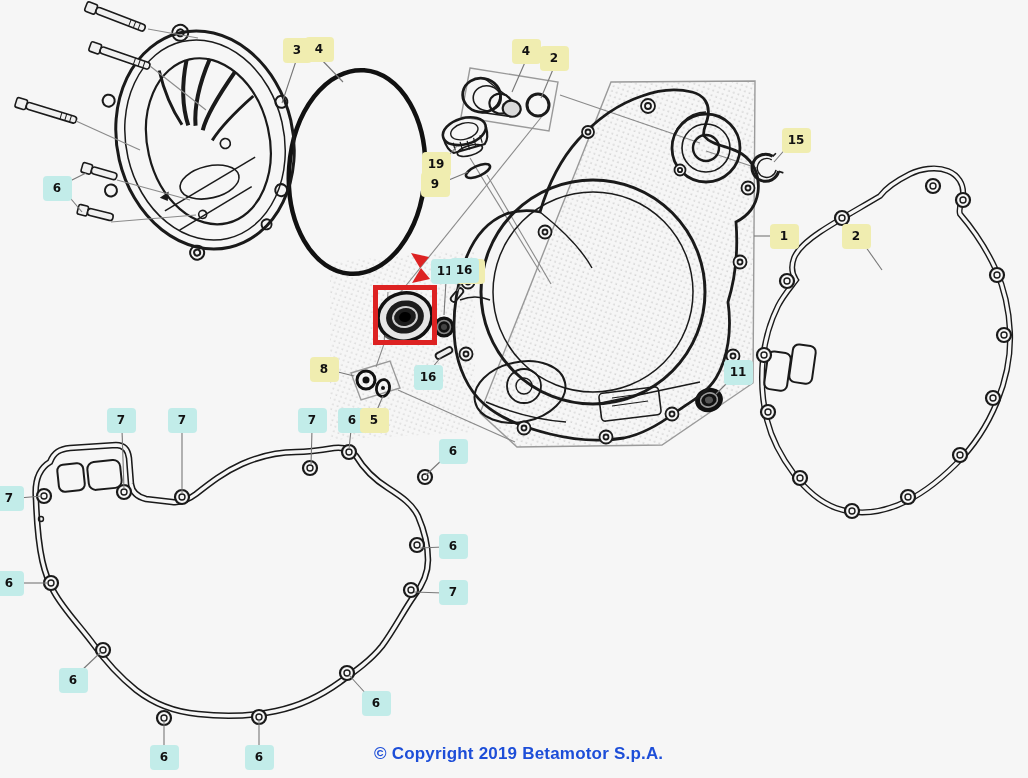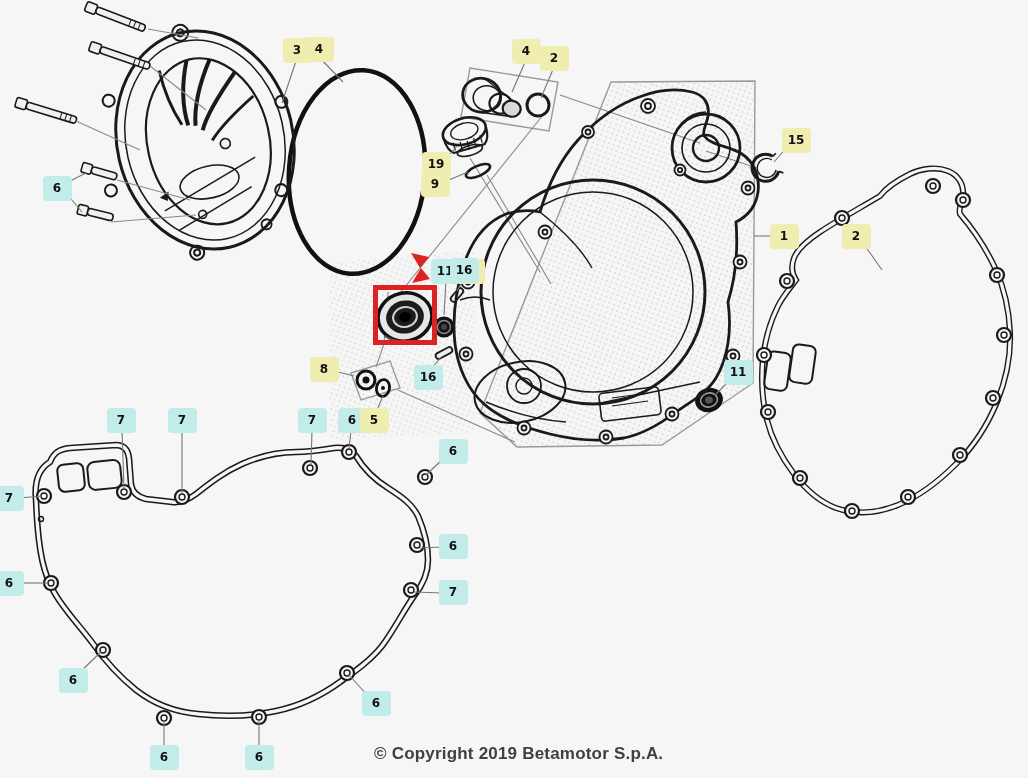--- a/index.html
+++ b/index.html
@@ -9,21 +9,21 @@
   .callout{position:absolute;width:22px;height:22px;margin:-11px 0 0 -11px;border-radius:50%;
            background:#fff;border:2px solid #2b2b2b;box-sizing:border-box;display:flex;
            align-items:center;justify-content:center;
            font:bold 12px/1 "DejaVu Sans",sans-serif;color:#111;cursor:pointer;z-index:6;}
   .callout::before{content:"";position:absolute;left:-5px;top:-3px;width:29px;height:25px;
            border-radius:4px;z-index:-1;}
   .callout.yellow::before{background:#f0edb0;}
   .callout.cyan::before{background:#c2ece9;}
   .highlight{position:absolute;border:5px solid #dd2222;box-sizing:border-box;z-index:4;}
   .copyright{position:absolute;left:374px;top:744px;font-weight:bold;font-size:17px;
-             color:#404040;letter-spacing:.2px;z-index:6;}
+             color:#1d4ed8;letter-spacing:.2px;z-index:6;}
 </style>
 </head>
 <body>
 
 <div class="stage">
 
   <svg class="art" width="1028" height="778" viewBox="0 0 1028 778">
     <defs>
       <pattern id="dots" width="5" height="5" patternUnits="userSpaceOnUse" patternTransform="rotate(20)">
         <circle cx="1.2" cy="1.2" r="0.9" fill="#b9b9b9"></circle>

